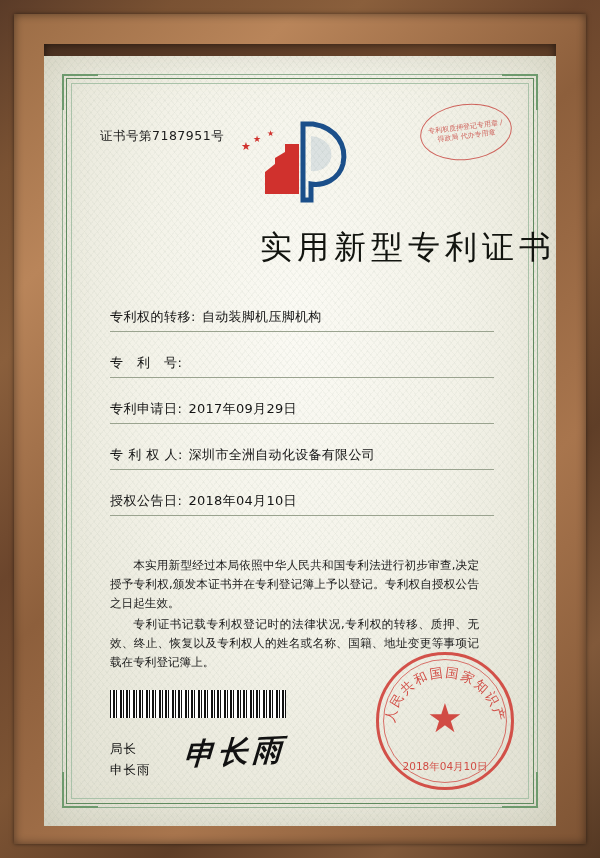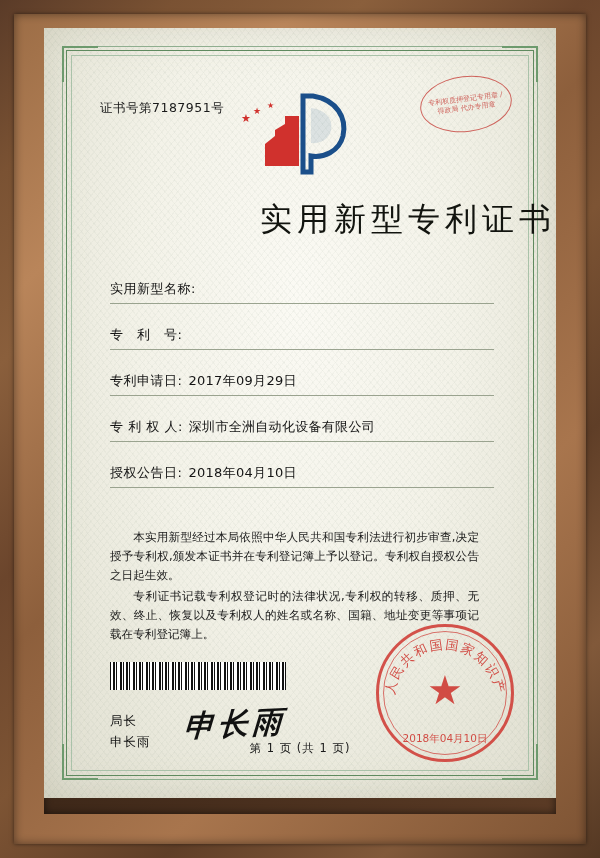--- a/index.html
+++ b/index.html
@@ -44,21 +44,21 @@
     position: absolute;
     left: 40px; top: 40px;
     right: 40px; bottom: 40px;
     background: #cfc8b4;
     box-shadow: inset 0 0 6px rgba(0,0,0,0.35);
   }
 
   
   .paper {
     position: absolute;
-    left: 44px; top: 28px;
+    left: 44px; top: 56px;
     width: 512px;
     height: 770px;
     background:
       radial-gradient(ellipse at 50% 35%, #fbfaf4 0%, #f3f2e8 45%, #e8e7da 75%, #dfded0 100%);
     box-shadow: inset 0 0 40px rgba(170,165,140,0.35);
     overflow: hidden;
   }
   .guilloche {
     position: absolute;
     inset: 0;
@@ -326,21 +326,22 @@
         <text x="16" y="36" font-size="11" fill="#d0312d">★</text>
         <text x="28" y="28" font-size="9" fill="#d0312d">★</text>
         <text x="42" y="22" font-size="8" fill="#d0312d">★</text>
       </svg>
     </div>
 
     <div class="title">实用新型专利证书</div>
 
     <div class="fields">
       <div class="field-row">
-        <span class="field-label">实用新型名称:</span>
+        <span class="field-label">专利权的转移:</span>
+        <span class="field-value">自动装脚机压脚机构</span>
       </div>
       <div class="field-row">
         <span class="field-label">专　利　号:</span>
       </div>
       <div class="field-row">
         <span class="field-label">专利申请日:</span>
         <span class="field-value">2017年09月29日</span>
       </div>
       <div class="field-row">
         <span class="field-label">专 利 权 人:</span>
@@ -371,15 +372,14 @@
       <svg class="seal-arc" viewBox="0 0 138 138" aria-hidden="true">
         <defs>
           <path id="arcpath" d="M 18,76 A 51,51 0 1 1 120,76" fill="none"></path>
         </defs>
         <text><textPath href="#arcpath" startOffset="50%" text-anchor="middle" id="seal-arc-label">中华人民共和国国家知识产权局</textPath></text>
       </svg>
       <div class="seal-star">★</div>
       <div class="seal-date">2018年04月10日</div>
     </div>
 
-    <div class="footer">第 1 页 (共 1 页)</div>
   </div>
 </div>
 
 </body></html>

